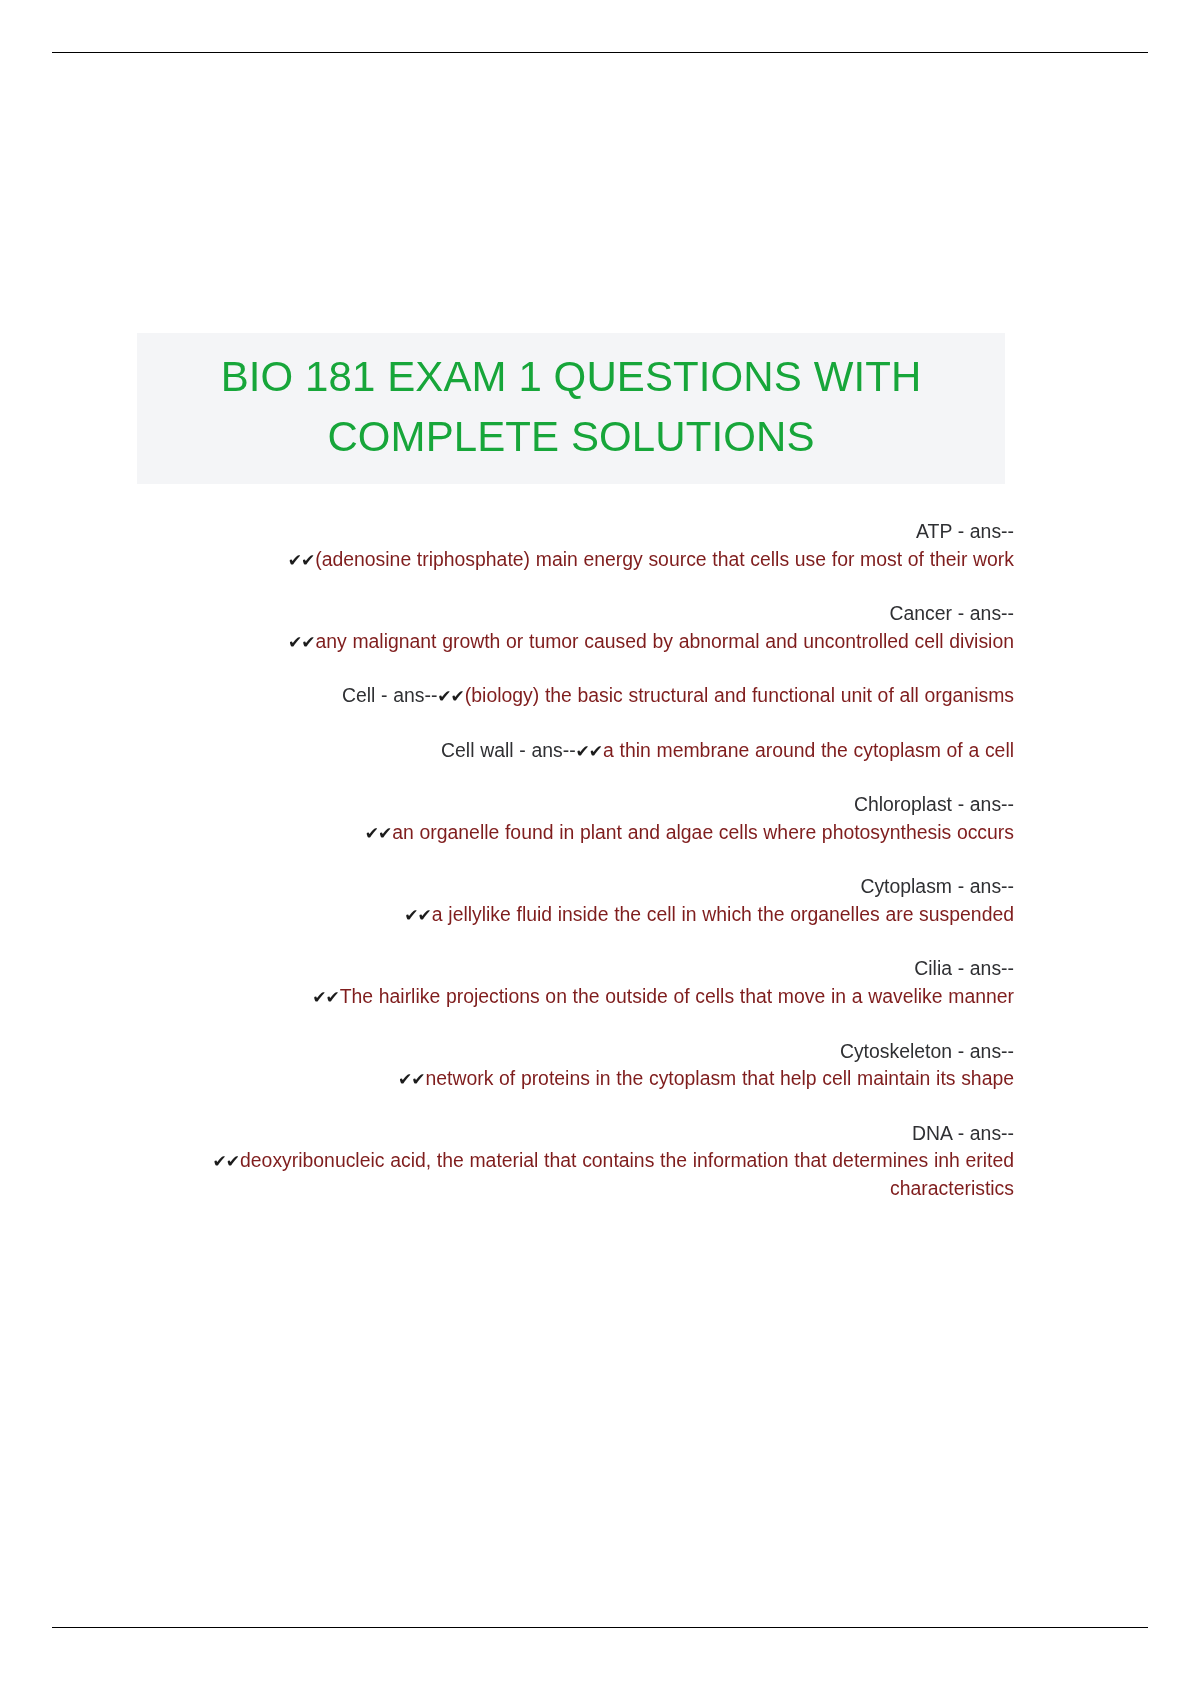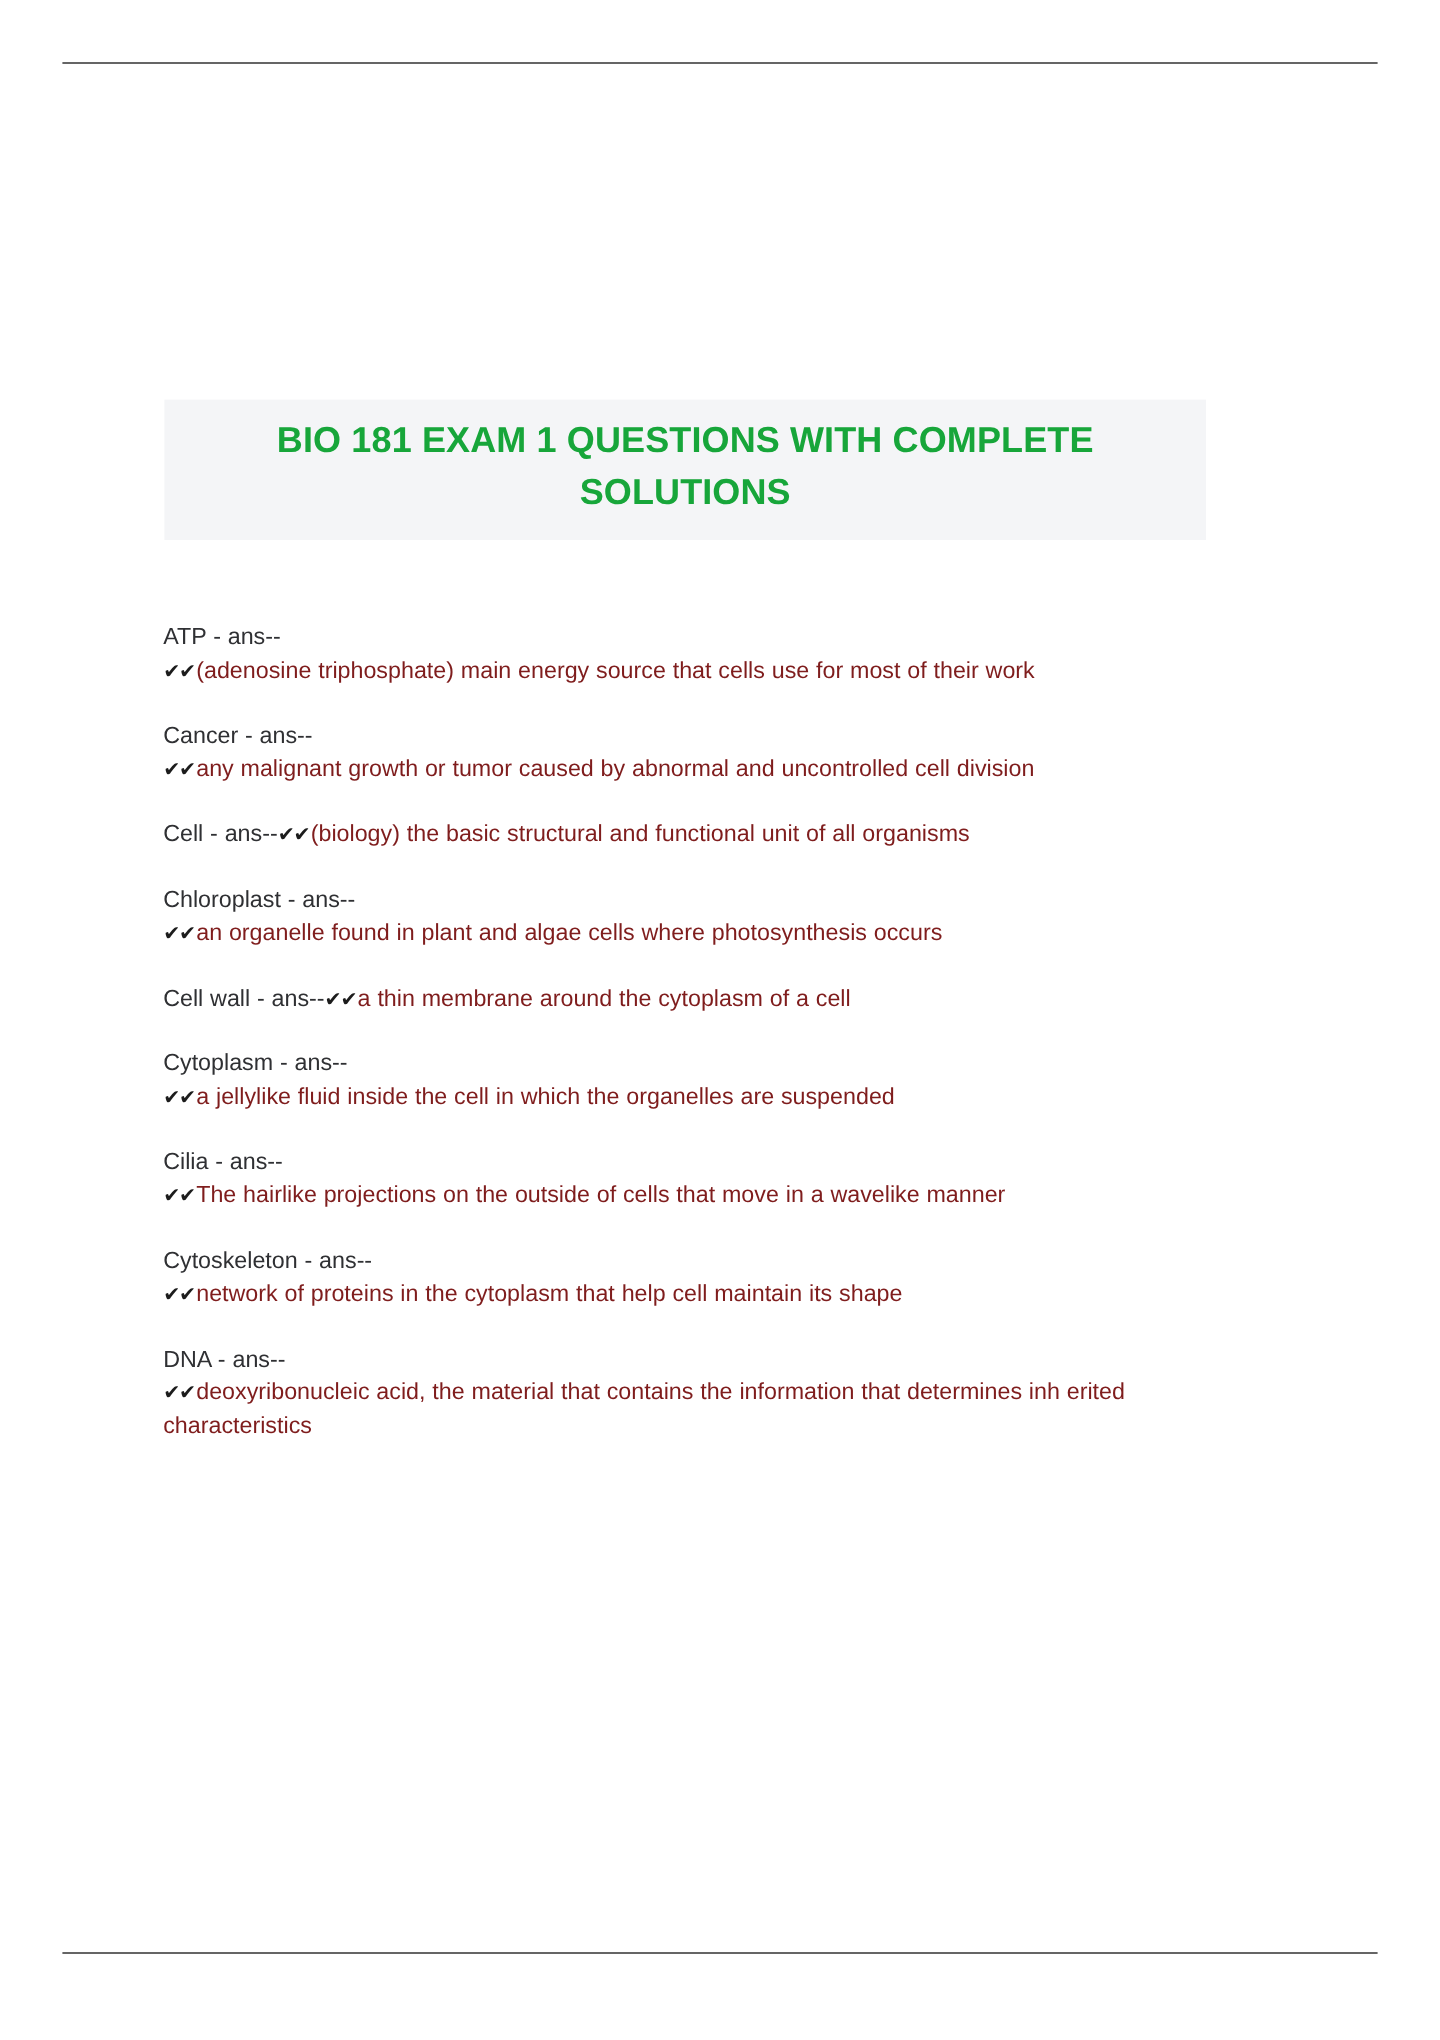--- a/index.html
+++ b/index.html
@@ -36,39 +36,40 @@
     left: 137px;
     top: 333px;
     width: 868px;
     background: #f4f5f7;
     padding: 14px 10px 18px 10px;
     box-sizing: border-box;
     text-align: center;
   }
   .title-band h1 {
     margin: 0;
-    font-size: 30px;
+    font-size: 42px;
     line-height: 1.42;
-    font-weight: bold;
+    font-weight: normal;
     color: #17a63a;
     letter-spacing: 0.1px;
   }
 
   .content {
     position: absolute;
     left: 136px;
     top: 518px;
     width: 878px;
   }
   .entry {
     margin: 0 0 27px 0;
     font-size: 19.4px;
     line-height: 1.42;
     color: #2f3033;
     word-spacing: 0.3px;
+    text-align: right;
   }
   .entry:last-child { margin-bottom: 0; }
   .term { color: #2f3033; }
   .check {
     color: #1c1c1c;
     font-size: 17px;
     letter-spacing: -1px;
     padding-right: 1px;
   }
   .def { color: #7f1d1d; }
@@ -95,26 +96,26 @@
       <span class="term">Cancer - ans--</span><br>
       <span class="check">✔✔</span><span class="def">any malignant growth or tumor caused by abnormal and uncontrolled cell division</span>
     </p>
 
     <p class="entry">
       <span class="term">Cell - ans--</span><span class="check">✔✔</span><span class="def">(biology) the basic structural and functional unit of all organisms</span>
     </p>
 
 
     <p class="entry">
-      <span class="term">Chloroplast - ans--</span><br>
-      <span class="check">✔✔</span><span class="def">an organelle found in plant and algae cells where photosynthesis occurs</span>
+      <span class="term">Cell wall - ans--</span><span class="check">✔✔</span><span class="def">a thin membrane around the cytoplasm of a cell</span>
     </p>
 
     <p class="entry">
-      <span class="term">Cell wall - ans--</span><span class="check">✔✔</span><span class="def">a thin membrane around the cytoplasm of a cell</span>
+      <span class="term">Chloroplast - ans--</span><br>
+      <span class="check">✔✔</span><span class="def">an organelle found in plant and algae cells where photosynthesis occurs</span>
     </p>
 
     <p class="entry">
       <span class="term">Cytoplasm - ans--</span><br>
       <span class="check">✔✔</span><span class="def">a jellylike fluid inside the cell in which the organelles are suspended</span>
     </p>
 
     <p class="entry">
       <span class="term">Cilia - ans--</span><br>
       <span class="check">✔✔</span><span class="def">The hairlike projections on the outside of cells that move in a wavelike manner</span>

